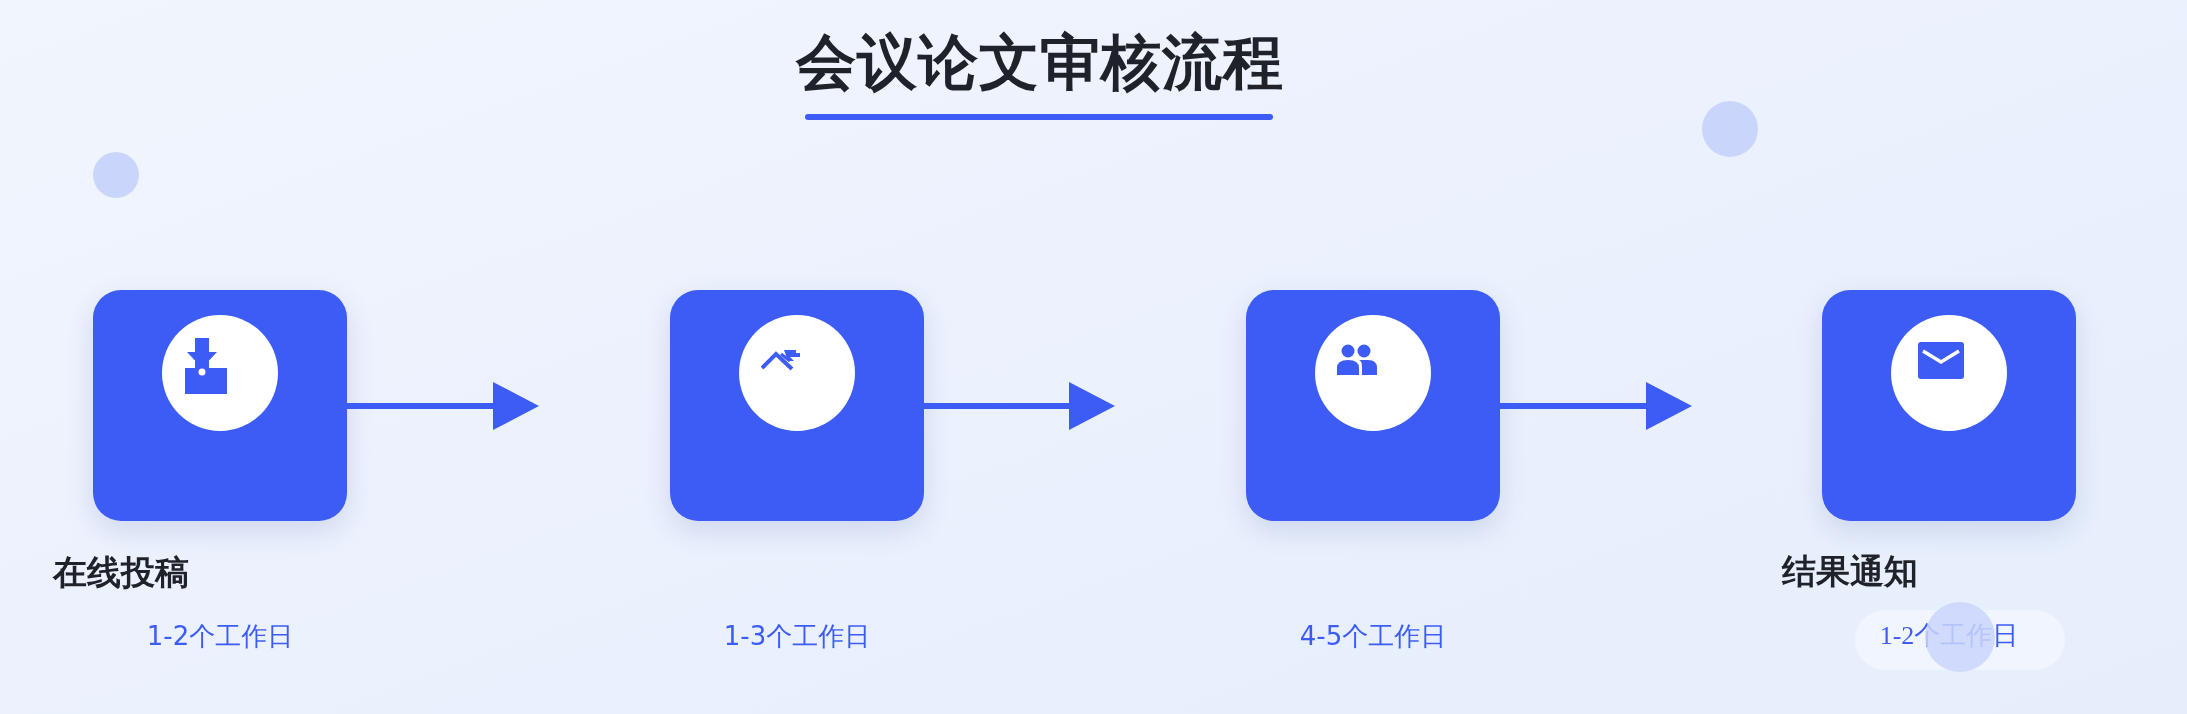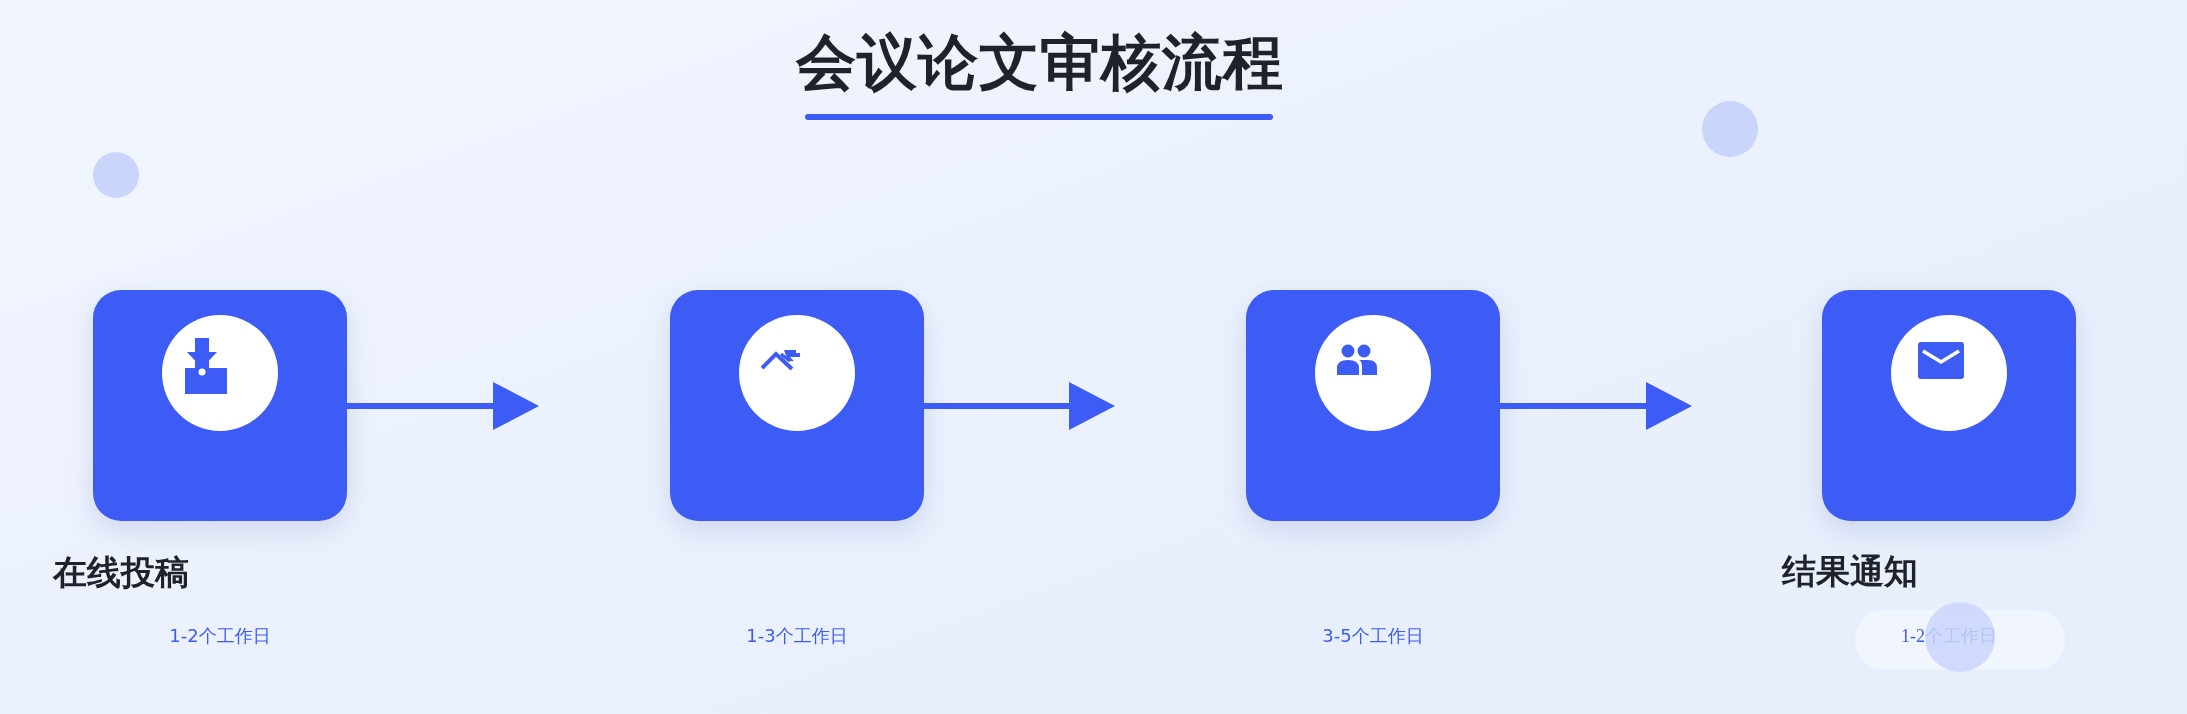--- a/index.html
+++ b/index.html
@@ -31,21 +31,21 @@
     position: absolute; left: 69px; top: 25px; width: 116px; height: 116px;
     border-radius: 50%; background: #ffffff;
   }
   .icon-circle svg { position: absolute; left: 22px; top: 22px; width: 72px; height: 72px; }
   .step-title {
     position: absolute; top: 260px; left: -40px; width: 334px; text-align: left;
     font-size: 34px; font-weight: bold; color: #1f2228; line-height: 44px;
   }
   .step-time {
     position: absolute; top: 328px; left: -40px; width: 334px; text-align: center;
-    font-size: 18px; color: #3d5cf5; line-height: 36px;
+    font-size: 26px; color: #3d5cf5; line-height: 36px;
   }
   .connector { position: absolute; top: 382px; width: 210px; height: 48px; }
   .connector .line {
     position: absolute; left: 0; top: 21px; width: 150px; height: 6px; background: #3d5cf5;
   }
   .connector .head {
     position: absolute; left: 146px; top: 0; width: 0; height: 0;
     border-top: 24px solid transparent; border-bottom: 24px solid transparent;
     border-left: 46px solid #3d5cf5;
   }
@@ -103,21 +103,21 @@
   <div class="card">
     <div class="icon-circle">
       <svg viewBox="0 0 72 72">
         <circle cx="11" cy="14" r="6.5" fill="#3d5cf5"></circle>
         <circle cx="27" cy="14" r="6.5" fill="#3d5cf5"></circle>
         <path d="M0,38 L0,31 Q0,23 11,23 Q22,23 22,31 L22,38 Z" fill="#3d5cf5"></path>
         <path d="M25,38 L25,30 Q25,24 22,23 Q27,23 31,23 Q40,23 40,31 L40,38 Z" fill="#3d5cf5"></path>
       </svg>
     </div>
   </div>
-  <div class="step-time">3-5个工作日</div>
+  <div class="step-time">4-5个工作日</div>
 </div>
 
 <div class="connector" style="left:1500px;">
   <div class="line"></div>
   <div class="head"></div>
 </div>
 
 <div class="step" style="left:1822px;font-family:Liberation Serif, serif;">
   <div class="card">
     <div class="icon-circle">

